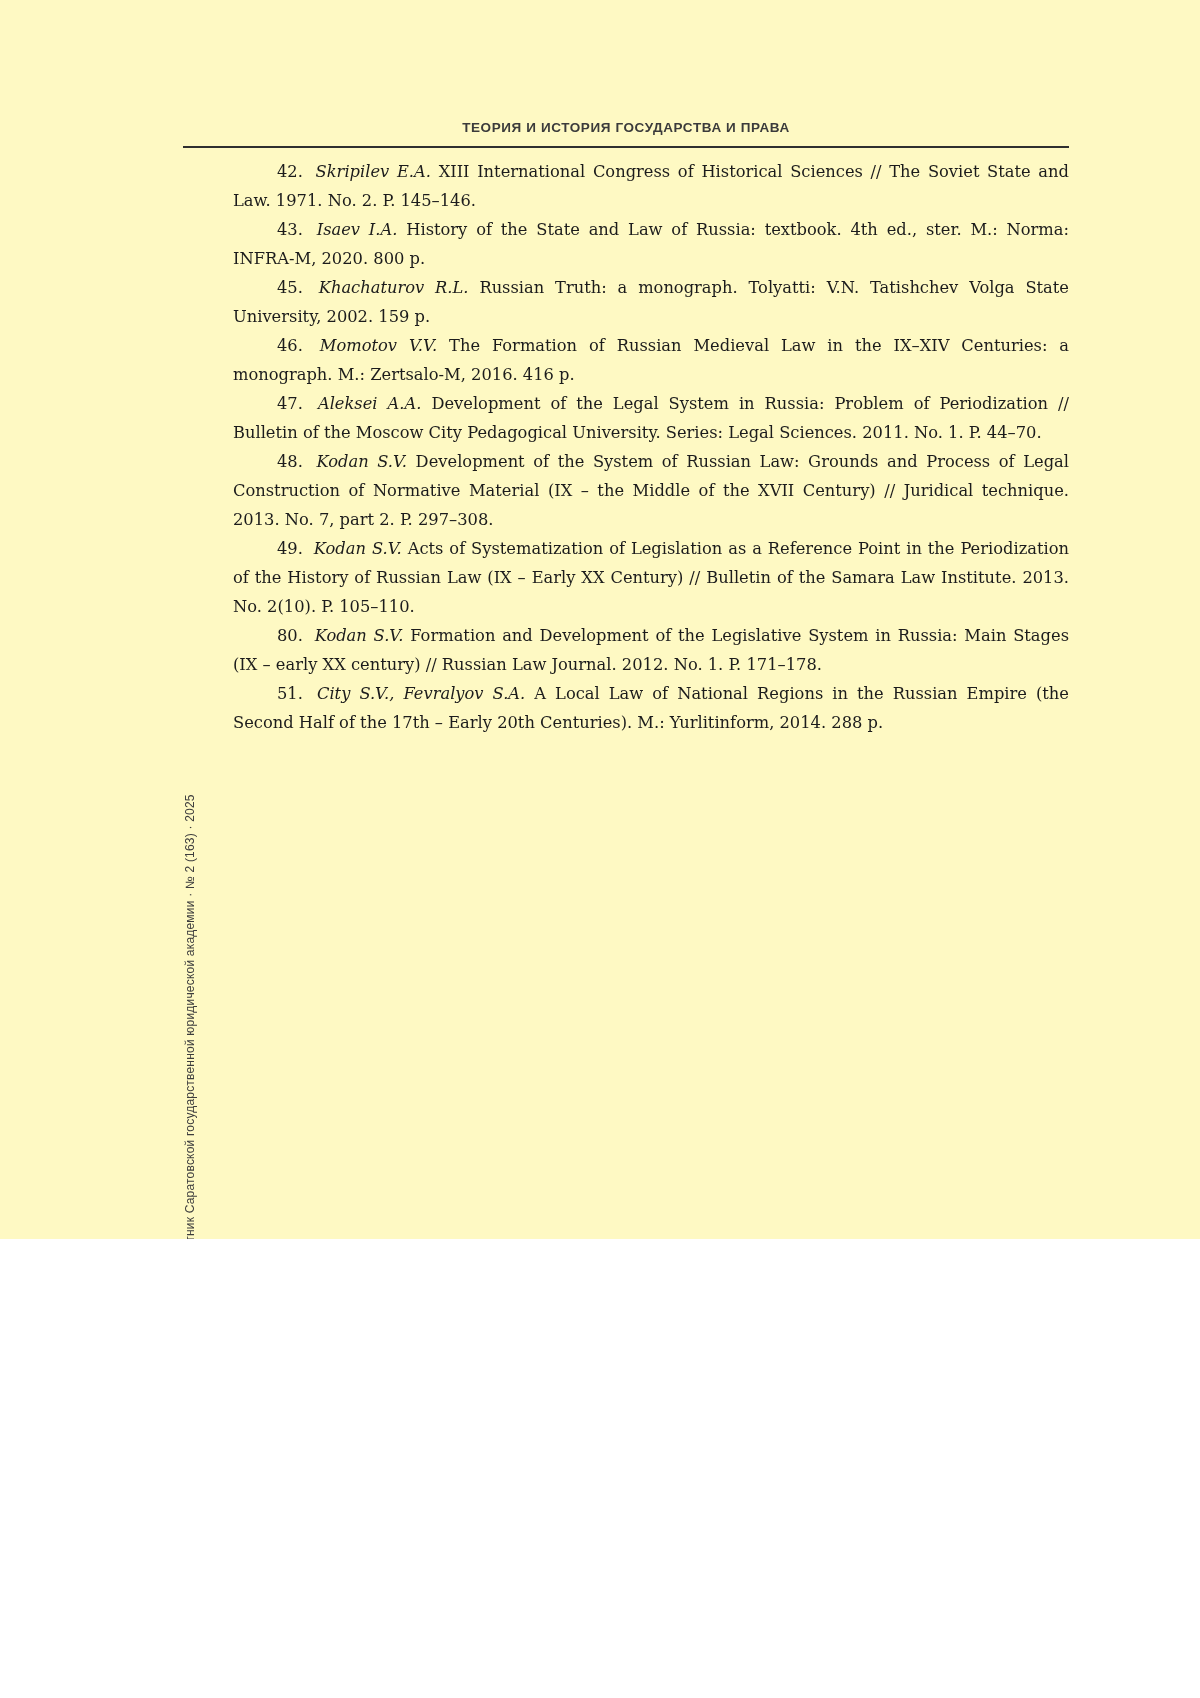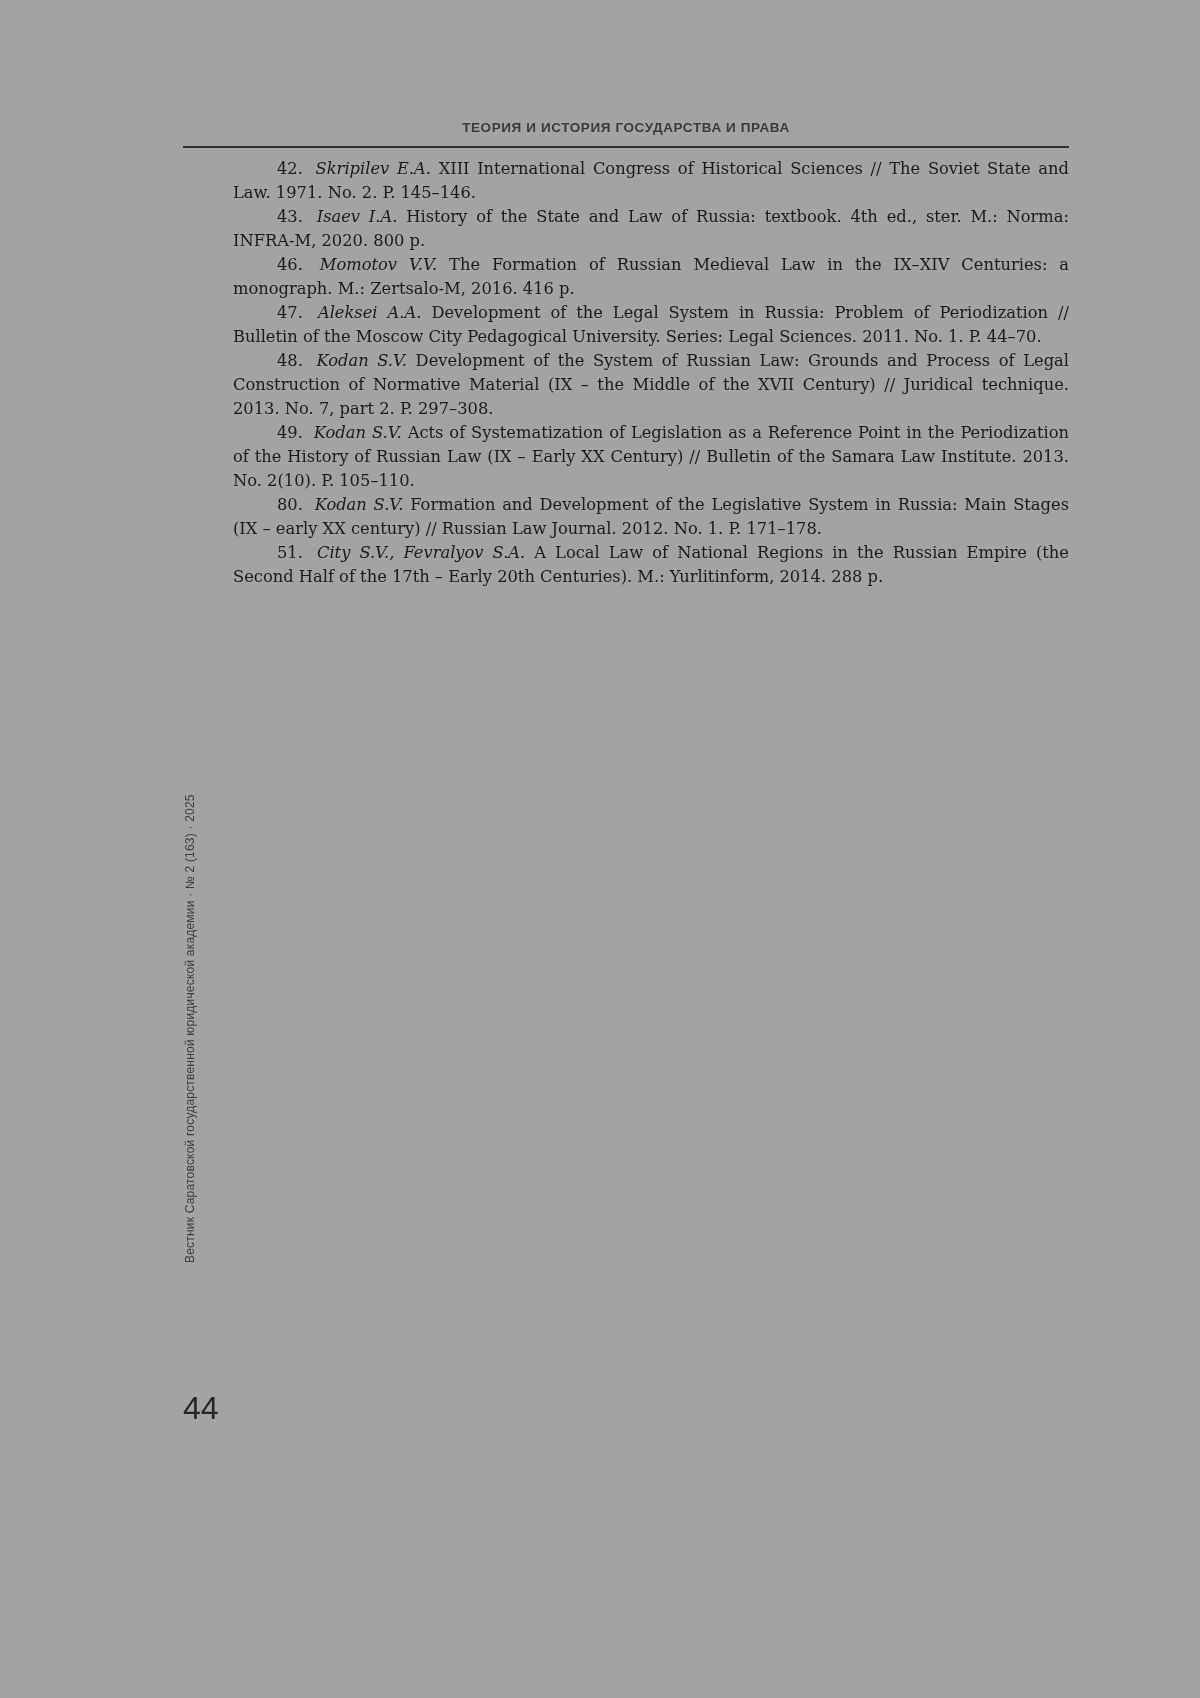--- a/index.html
+++ b/index.html
@@ -3,22 +3,22 @@
 <meta charset="utf-8">
 <style>
   html, body {
     margin: 0;
     padding: 0;
     background: #ffffff;
   }
   .page {
     position: relative;
     width: 1200px;
-    height: 1698px;
-    background: #a3a3a3;
+    height: 1239px;
+    background: #fef9c3;
     overflow: hidden;
   }
   .running-head {
     position: absolute;
     left: 183px;
     top: 120px;
     width: 886px;
     text-align: center;
     font-family: "Liberation Sans", sans-serif;
     font-size: 13.5px;
@@ -34,21 +34,21 @@
     height: 2px;
     background: #2f2f2f;
   }
   .refs {
     position: absolute;
     left: 233px;
     top: 157px;
     width: 836px;
     font-family: "DejaVu Serif", "Liberation Serif", serif;
     font-size: 16.3px;
-    line-height: 24px;
+    line-height: 29px;
     color: #1c1c1c;
     text-align: justify;
   }
   .ref {
     margin: 0;
     padding: 0;
     text-indent: 44px;
   }
   .ref-num {
     margin-right: 5px;
@@ -85,20 +85,21 @@
   <div class="running-head">ТЕОРИЯ И ИСТОРИЯ ГОСУДАРСТВА И ПРАВА</div>
 
   <div class="head-rule"></div>
 
   <main class="refs" id="ref-list">
   <p class="ref"><span class="ref-num">42. </span><span class="ref-author">Skripilev E.A.</span> <span class="ref-text">XIII International Congress of Historical Sciences // The Soviet State and Law. 1971. No. 2. P. 145–146.</span></p>
 
   <p class="ref"><span class="ref-num">43. </span><span class="ref-author">Isaev I.A.</span> <span class="ref-text">History of the State and Law of Russia: textbook. 4th ed., ster. M.: Norma: INFRA-M, 2020. 800 p.</span></p>
 
 
+  <p class="ref"><span class="ref-num">45. </span><span class="ref-author">Khachaturov R.L.</span> <span class="ref-text">Russian Truth: a monograph. Tolyatti: V.N. Tatishchev Volga State University, 2002. 159 p.</span></p>
 
   <p class="ref"><span class="ref-num">46. </span><span class="ref-author">Momotov V.V.</span> <span class="ref-text">The Formation of Russian Medieval Law in the IX–XIV Centuries: a monograph. M.: Zertsalo-M, 2016. 416 p.</span></p>
 
   <p class="ref"><span class="ref-num">47. </span><span class="ref-author">Aleksei A.A.</span> <span class="ref-text">Development of the Legal System in Russia: Problem of Periodization // Bulletin of the Moscow City Pedagogical University. Series: Legal Sciences. 2011. No. 1. P. 44–70.</span></p>
 
   <p class="ref"><span class="ref-num">48. </span><span class="ref-author">Kodan S.V.</span> <span class="ref-text">Development of the System of Russian Law: Grounds and Process of Legal Construction of Normative Material (IX – the Middle of the XVII Century) // Juridical technique. 2013. No. 7, part 2. P. 297–308.</span></p>
 
   <p class="ref"><span class="ref-num">49. </span><span class="ref-author">Kodan S.V.</span> <span class="ref-text">Acts of Systematization of Legislation as a Reference Point in the Periodization of the History of Russian Law (IX – Early XX Century) // Bulletin of the Samara Law Institute. 2013. No. 2(10). P. 105–110.</span></p>
 
   <p class="ref"><span class="ref-num">80. </span><span class="ref-author">Kodan S.V.</span> <span class="ref-text">Formation and Development of the Legislative System in Russia: Main Stages (IX – early XX century) // Russian Law Journal. 2012. No. 1. P. 171–178.</span></p>

